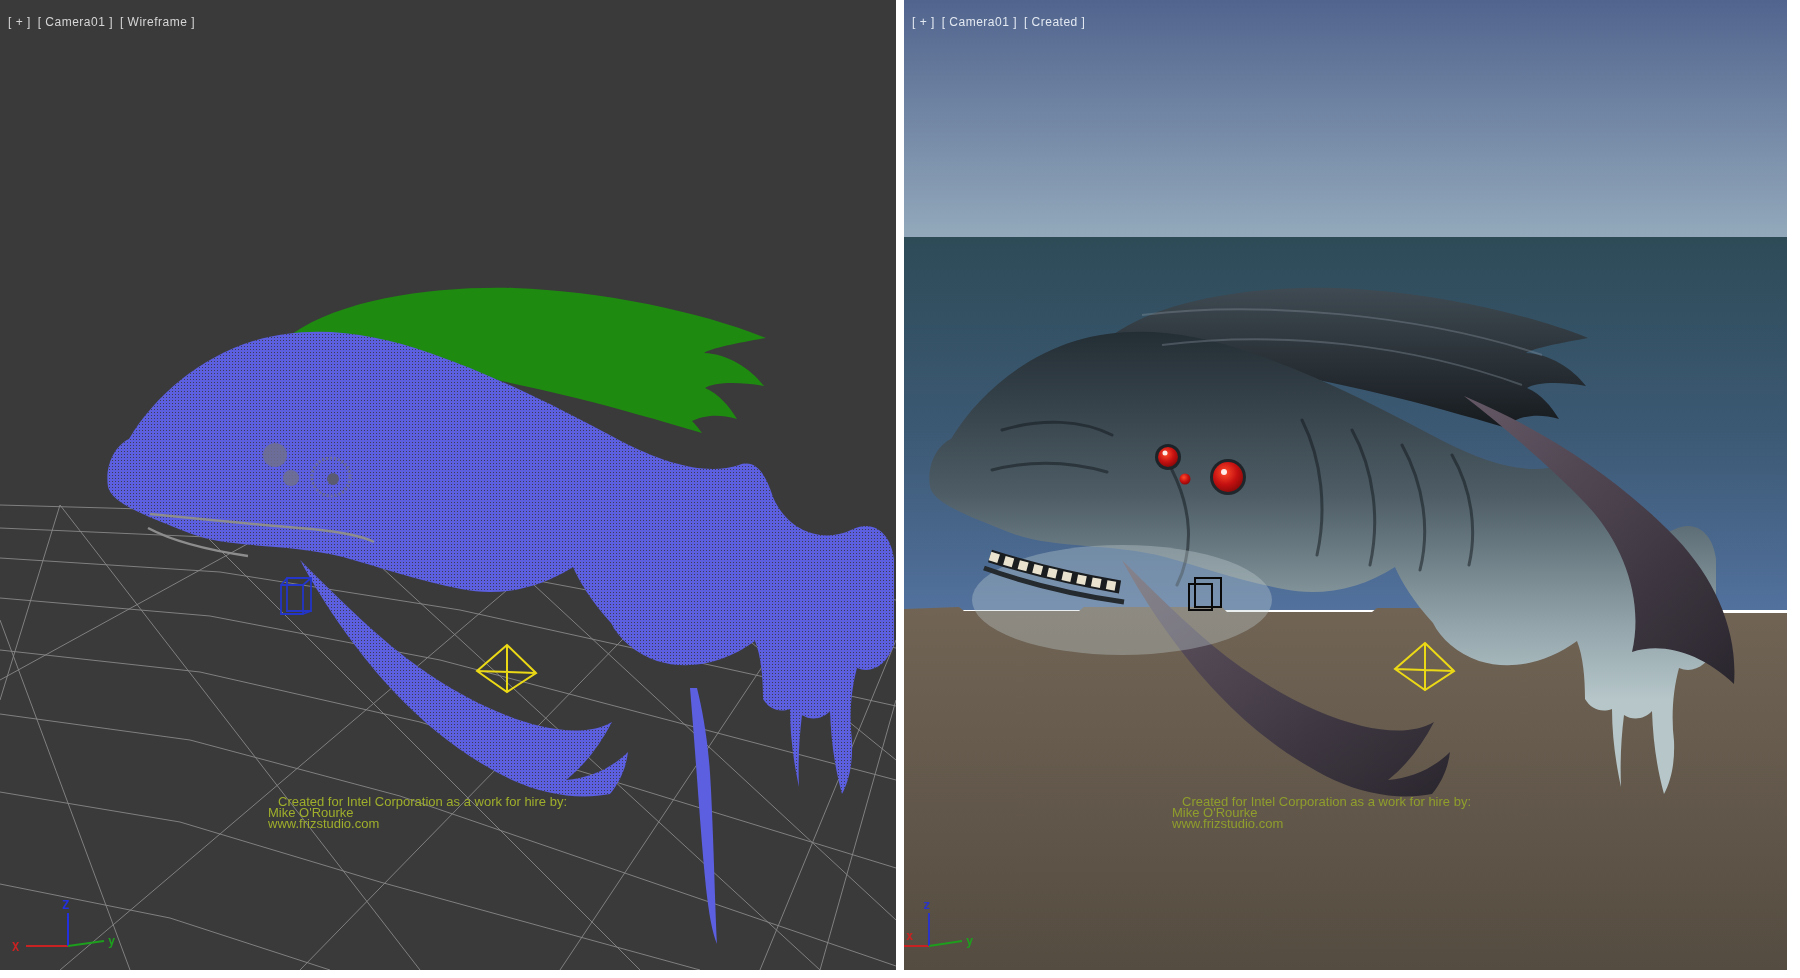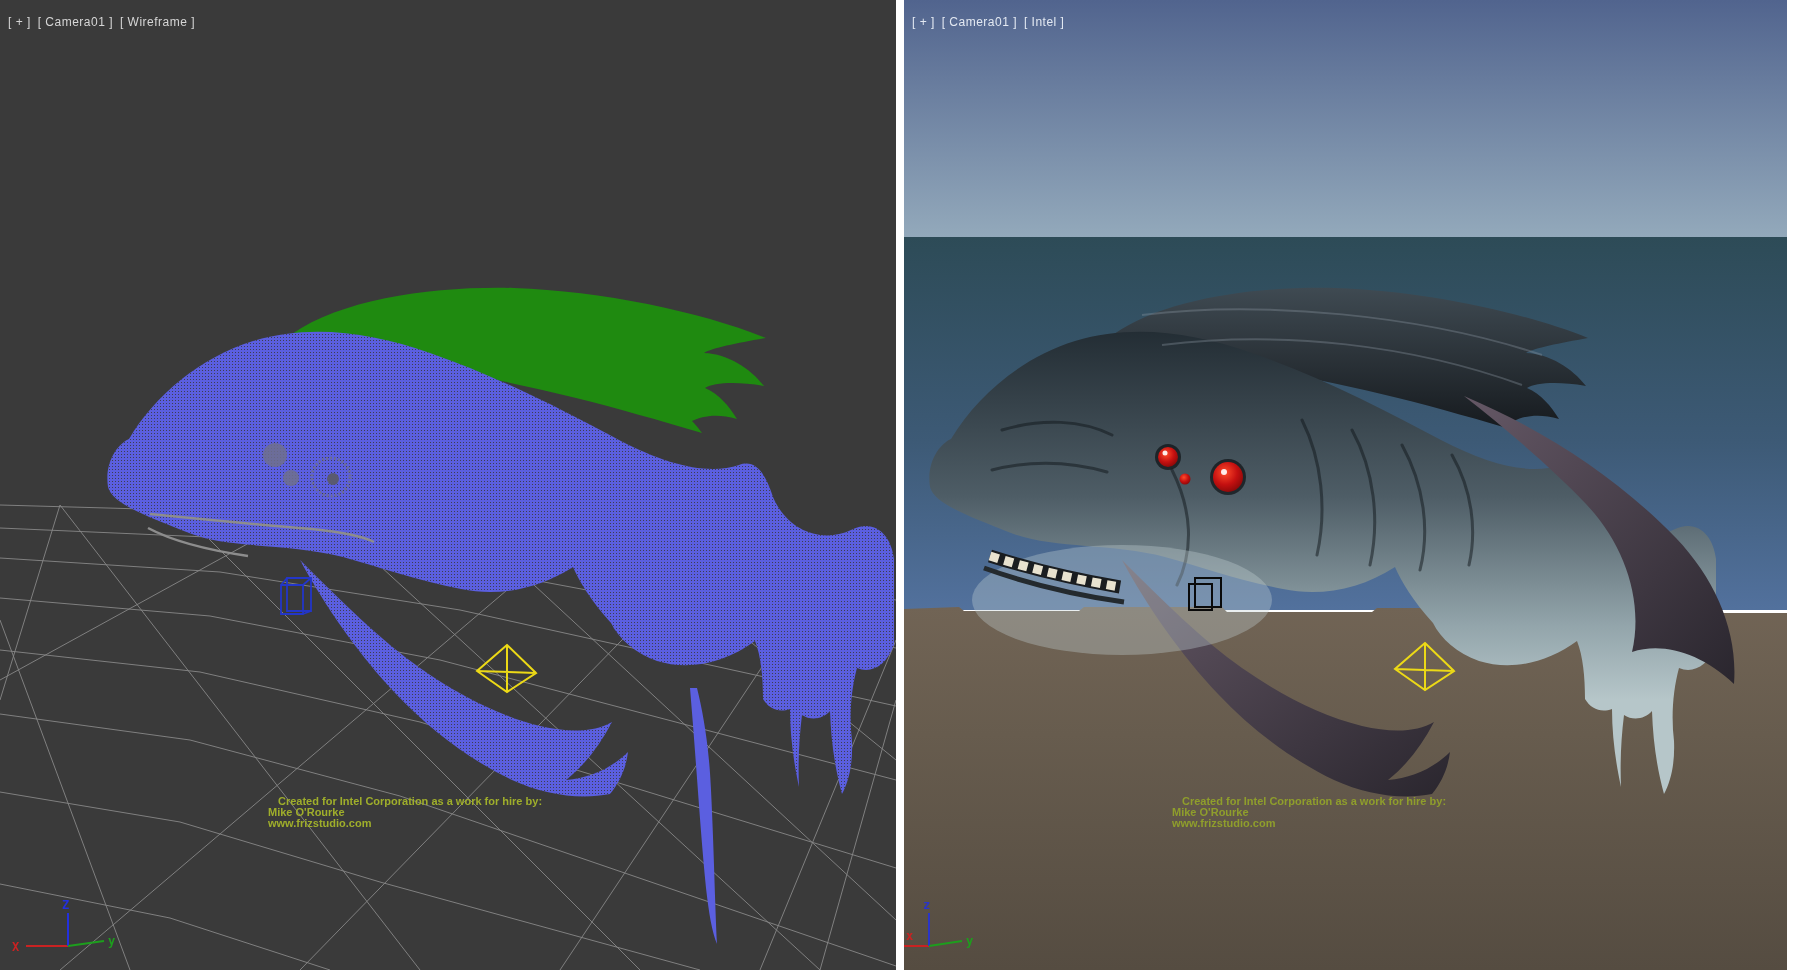--- a/index.html
+++ b/index.html
@@ -5,21 +5,21 @@
   html,body{margin:0;padding:0;background:#ffffff;}
   .canvas{position:relative;width:1800px;height:978px;background:#ffffff;overflow:hidden;
           font-family:"Liberation Sans",sans-serif;}
   .vp{position:absolute;top:0;height:970px;overflow:hidden;}
   #vp-left{left:0;width:896px;}
   #vp-right{left:904px;width:883px;}
   .divider{position:absolute;left:896px;top:0;width:8px;height:970px;background:#ffffff;cursor:col-resize;}
   .vp-label{position:absolute;top:15px;left:8px;font-size:12px;letter-spacing:.5px;white-space:nowrap;
             user-select:none;}
   .vp-label span{margin-right:3px;cursor:pointer;}
-  .credit{position:absolute;font-size:11px;line-height:11px;font-weight:bold;white-space:nowrap;}
+  .credit{position:absolute;font-size:13px;line-height:11px;font-weight:normal;white-space:nowrap;}
   #vp-left .credit{left:268px;top:796px;}
   #vp-right .credit{left:268px;top:796px;}
   .credit .l1{margin-left:10px;}
   svg{display:block;}
   .axis-label{font:bold 12px "DejaVu Sans Mono",monospace;}
 </style>
 </head>
 <body>
 
 <div class="canvas">
@@ -194,21 +194,21 @@
         <path d="M25,946 L58,941" stroke-width="2" style="stroke: rgb(29, 158, 29);"></path>
         <text class="axis-label" x="2" y="940" style="fill: rgb(201, 34, 34);">x</text>
         <text class="axis-label" x="19" y="909" style="fill: rgb(42, 53, 200);">z</text>
         <text class="axis-label" x="62" y="945" style="fill: rgb(29, 158, 29);">y</text>
       </g>
     </svg>
 
     <div class="vp-label" style="color: rgb(227, 233, 242);">
       <span>[ + ]</span>
       <span>[ Camera01 ]</span>
-      <span>[ Intel ]</span>
+      <span>[ Created ]</span>
     </div>
 
     <div class="credit" style="color: rgb(143, 158, 44);">
       <div class="l1">Created for Intel Corporation as a work for hire by:</div>
       <div>Mike O'Rourke</div>
       <div>www.frizstudio.com</div>
     </div>
   </div>
 
 </div>

